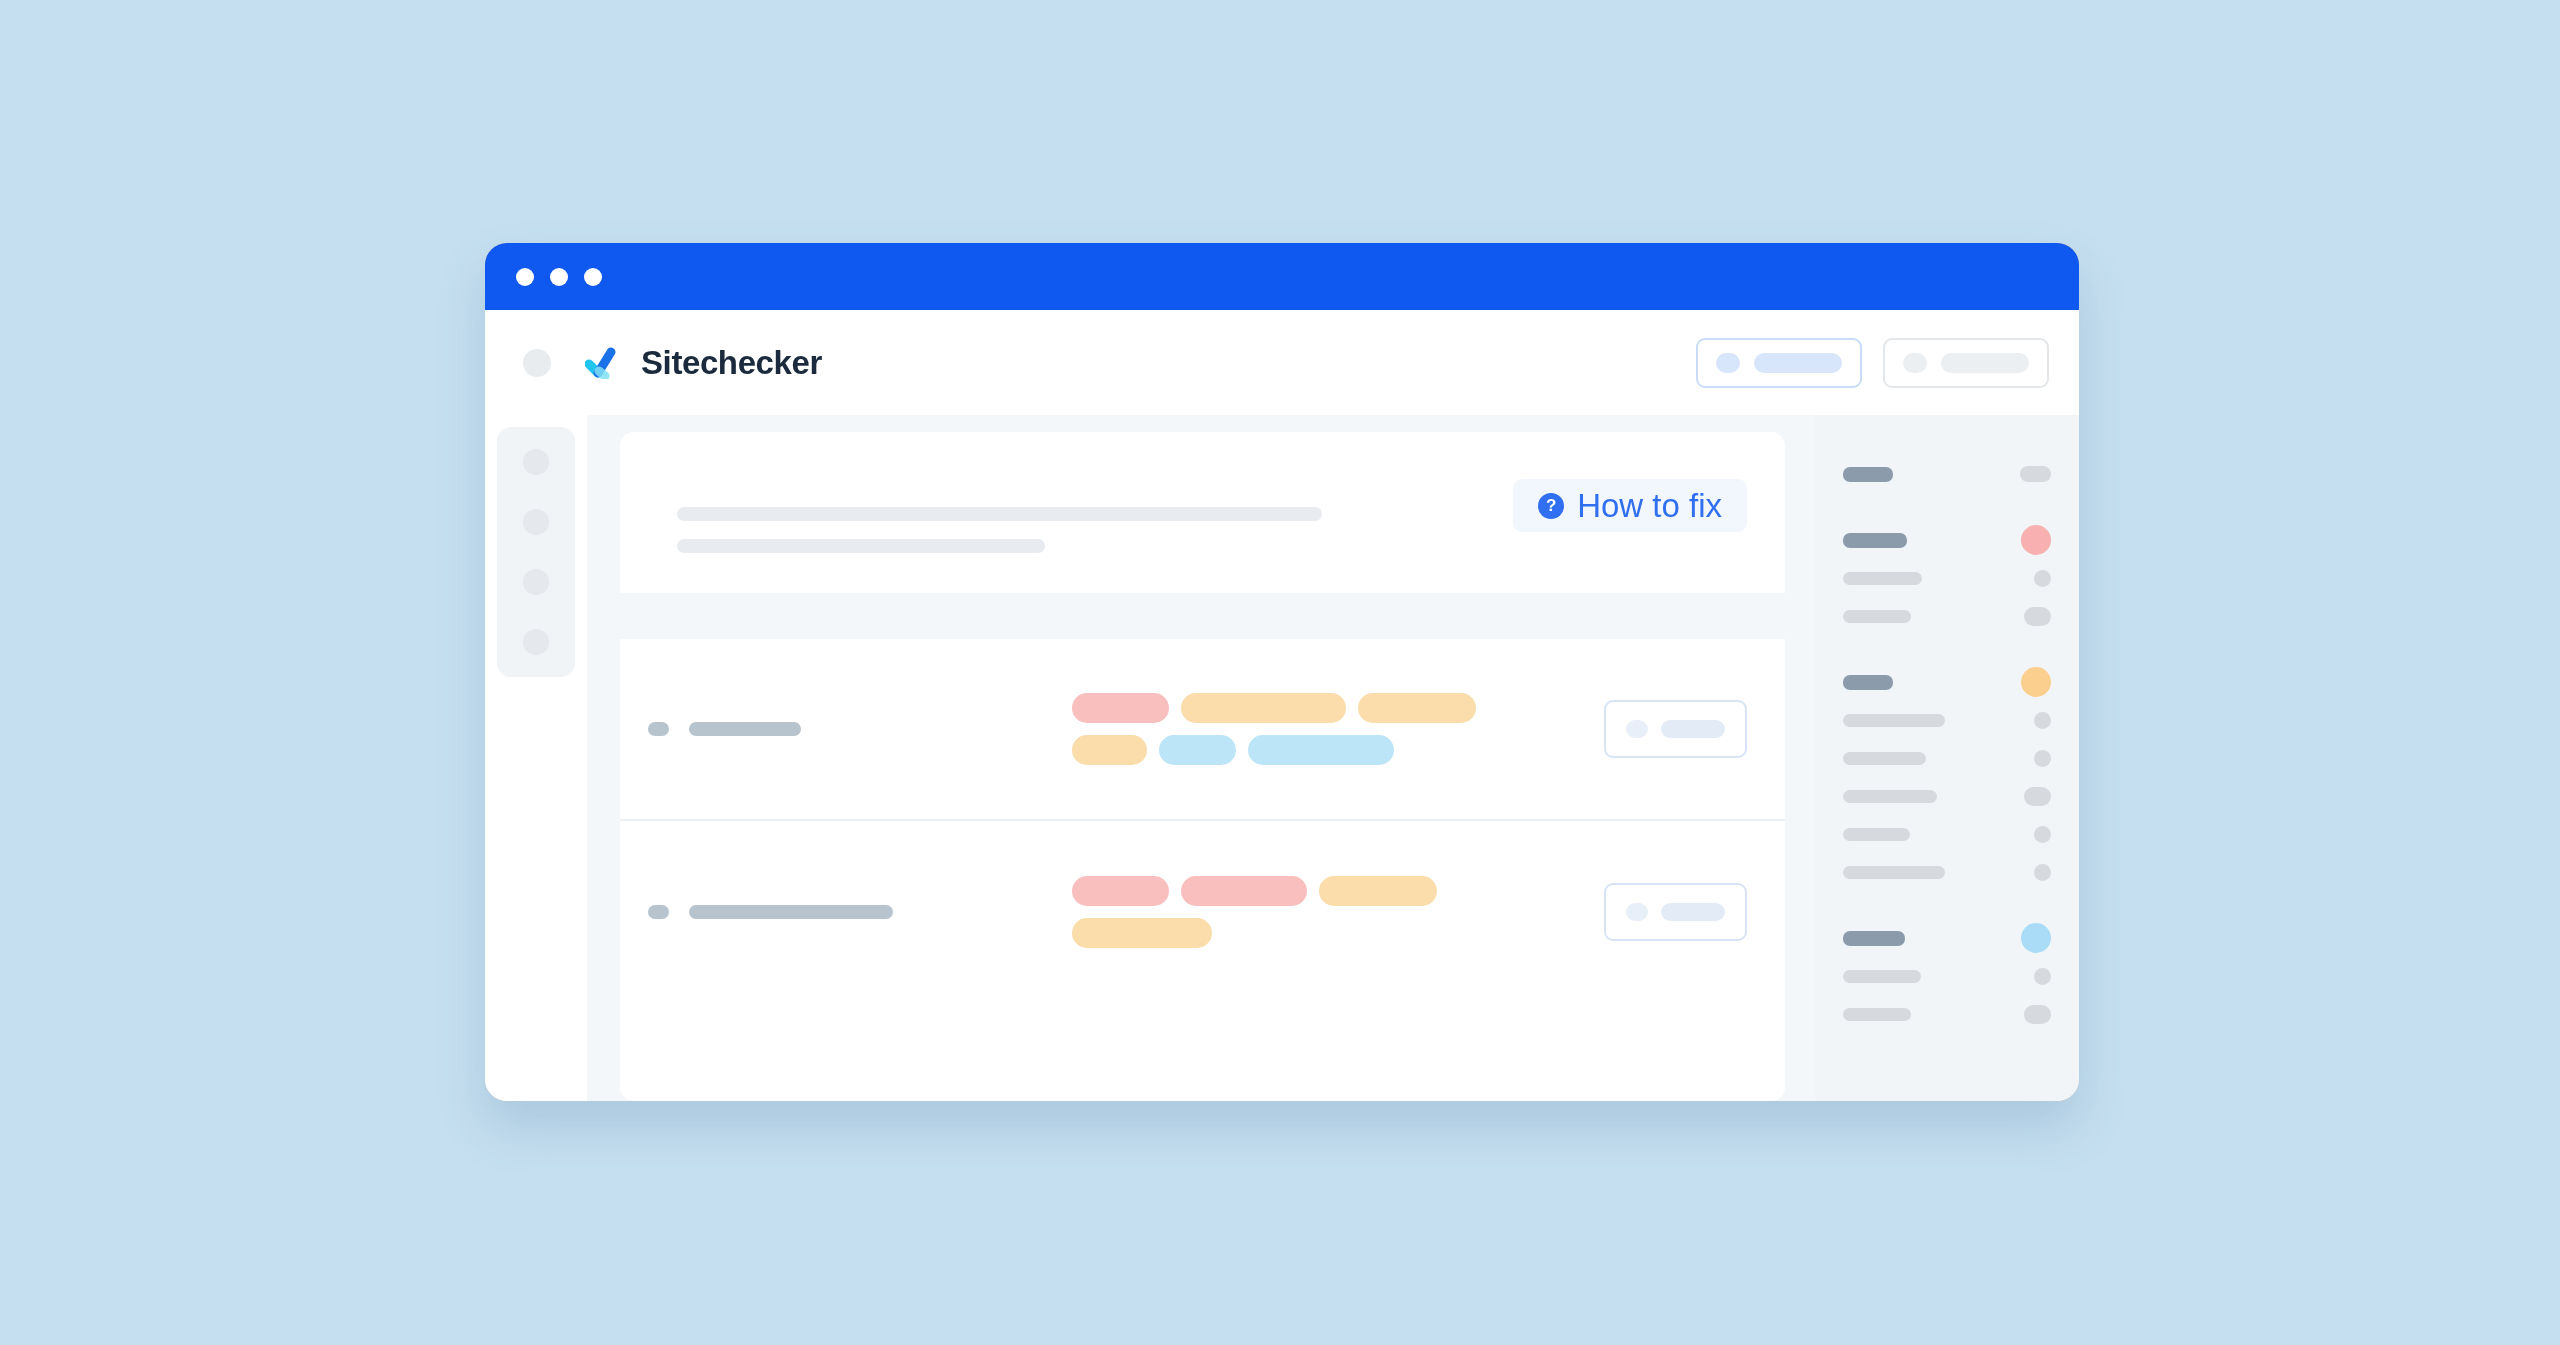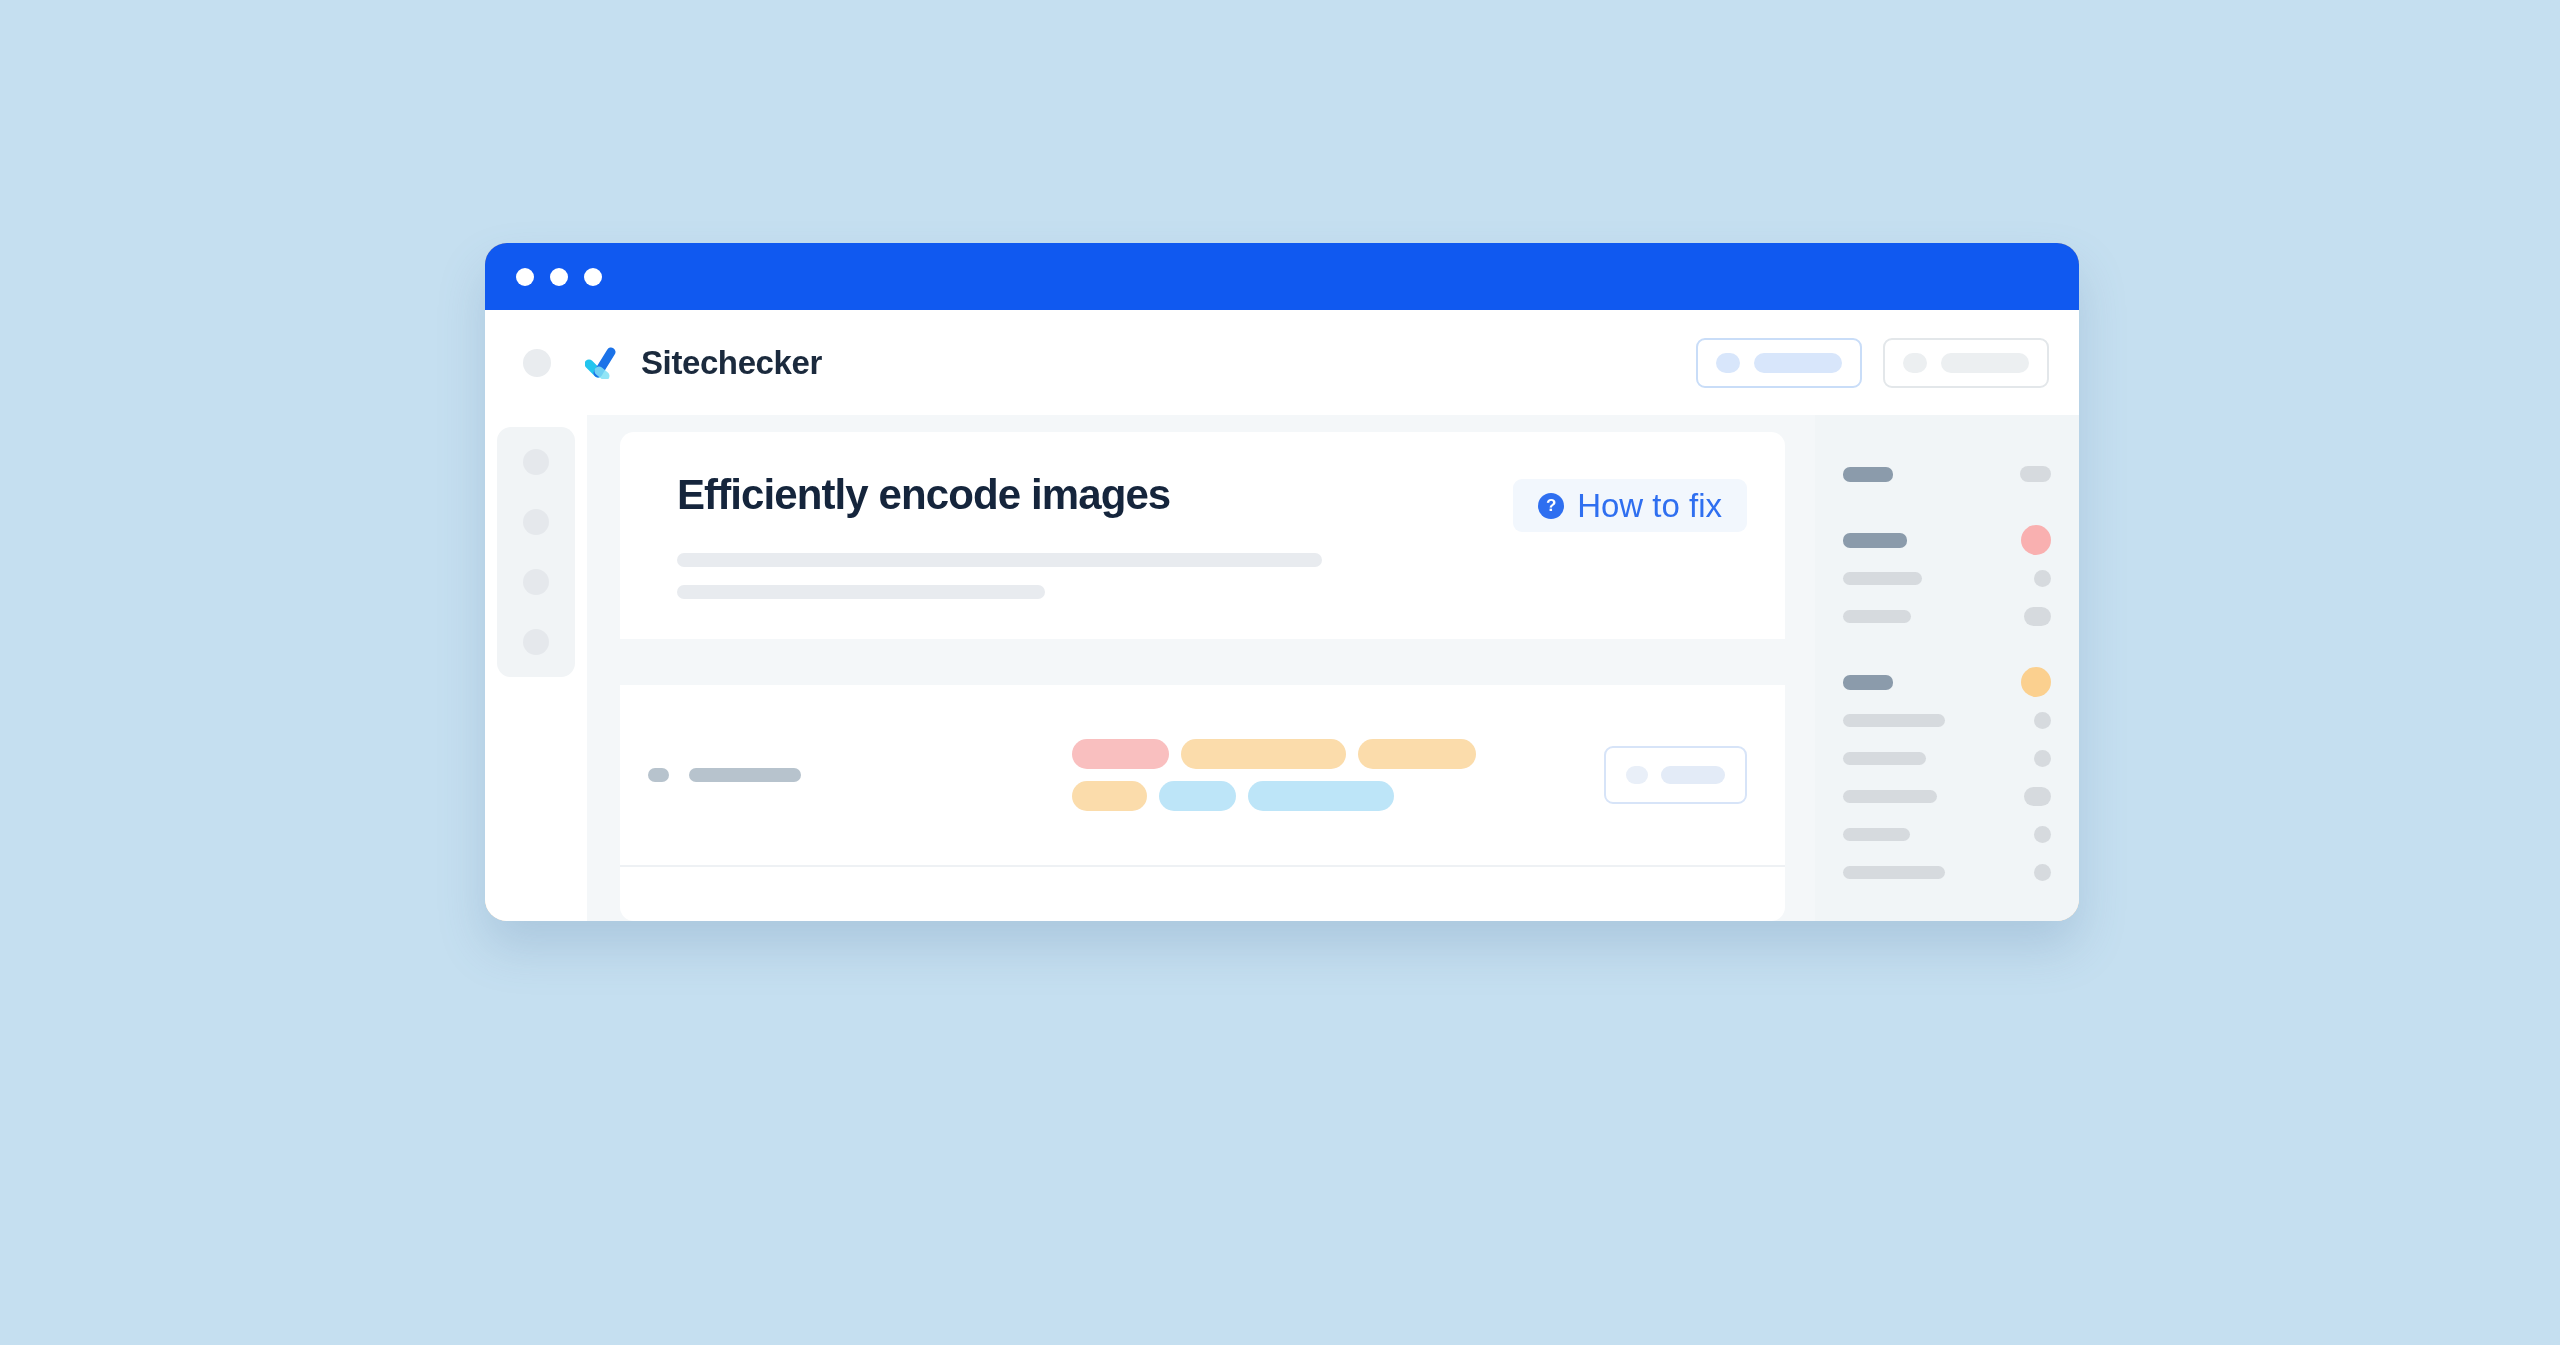--- a/index.html
+++ b/index.html
@@ -15,21 +15,21 @@
     font-family: "Liberation Sans", sans-serif;
     position: relative;
   }
 
   
   .window {
     position: absolute;
     left: 485px;
     top: 243px;
     width: 1594px;
-    height: 678px;
+    height: 858px;
     border-radius: 22px;
     background: #fdba74;
     box-shadow: 0 26px 48px rgba(80, 120, 160, 0.22);
     overflow: hidden;
     display: flex;
     flex-direction: column;
   }
 
   
   .titlebar {
@@ -375,21 +375,20 @@
         <span class="rail-circle"></span>
         <span class="rail-circle"></span>
       </div>
     </div>
 
     <div class="main">
       <div class="card">
 
         <div class="card-head">
           <div class="card-head-left">
-            <div class="page-title">Efficiently encode images</div>
             <div class="sk-line l1"></div>
             <div class="sk-line l2"></div>
           </div>
           <div class="howtofix">
             <span class="q-icon">?</span>
             <span class="howtofix-label">How to fix</span>
           </div>
         </div>
 
         <div class="table-head-strip"></div>

